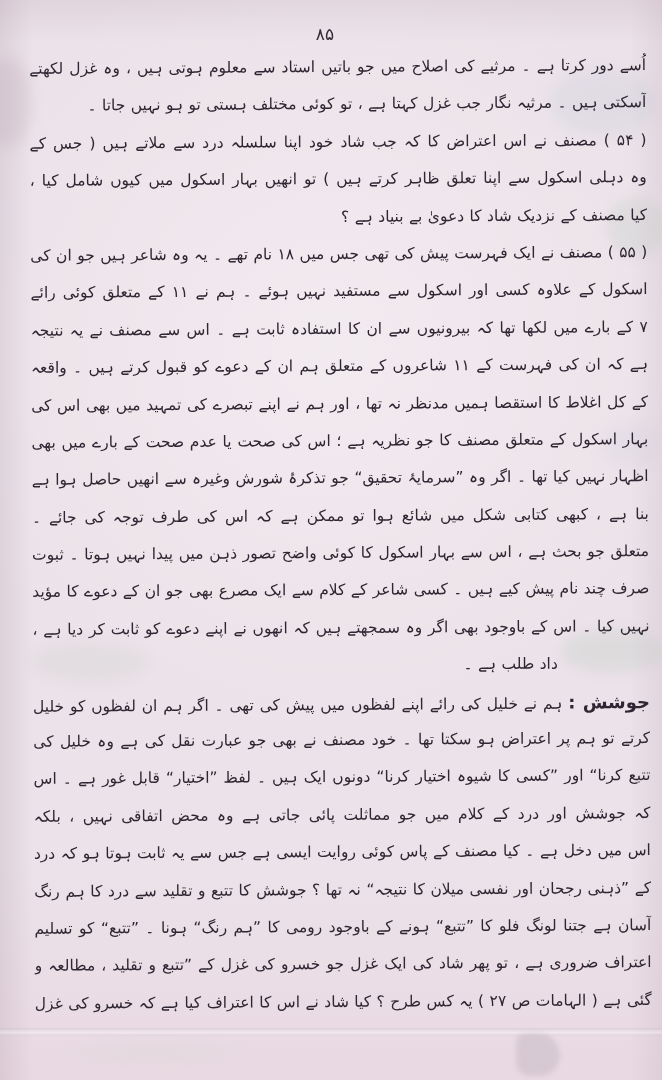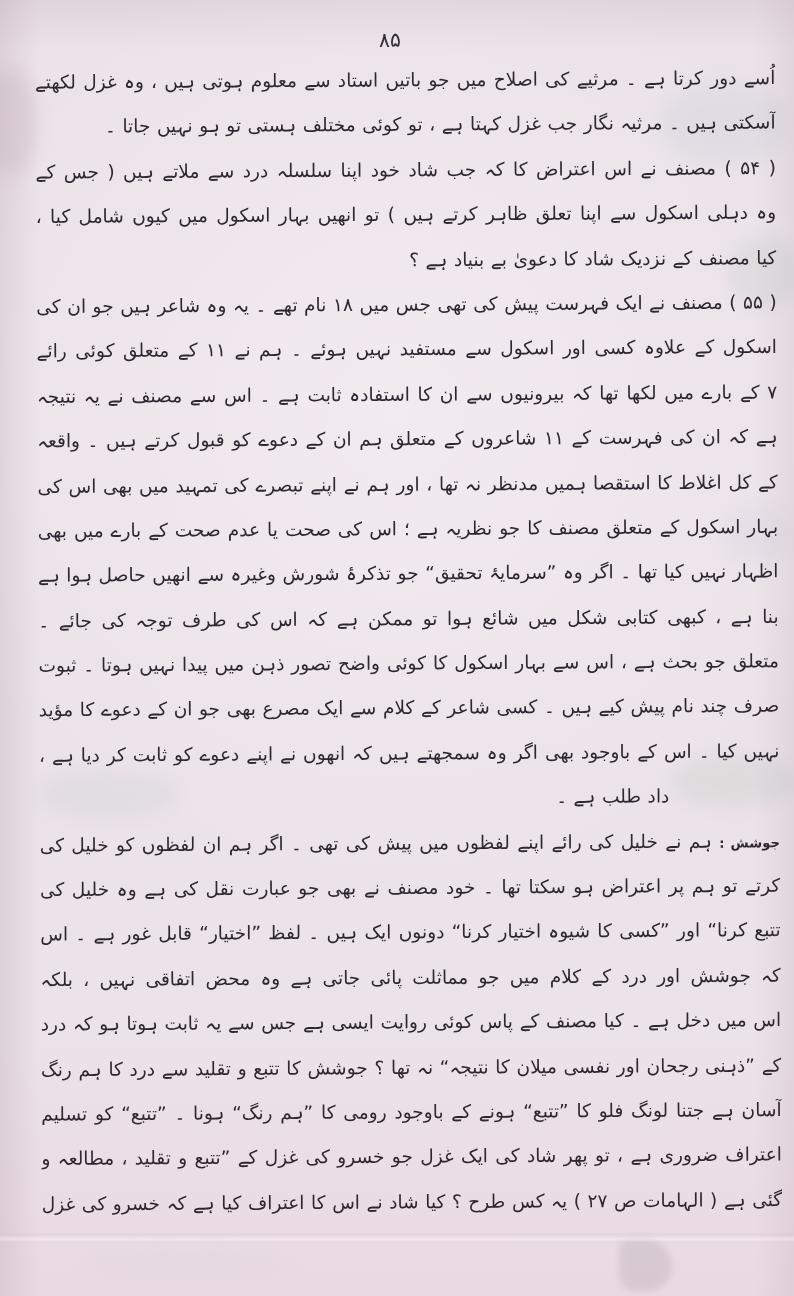--- a/index.html
+++ b/index.html
@@ -26,21 +26,21 @@
     direction:rtl;unicode-bidi:embed;
     color:#2e2733;font-size:15.5px;
   }
   .line{
     height:37.4px;line-height:37.4px;overflow:hidden;
     text-align:justify;text-align-last:justify;
     word-spacing:0.5px;
   }
   .line.short{text-align:right;text-align-last:right;}
   .line.indent{padding-left:0;padding-right:92px;}
-  .catchword{font-weight:bold;font-size:11px;}
+  .catchword{font-weight:bold;font-size:18px;}
   .mark{position:absolute;pointer-events:none;border-radius:50%;}
   .g1{left:548px;top:68px;width:108px;height:70px;background:#9fb6c6;opacity:0.14;filter:blur(7px);}
   .g2{left:606px;top:196px;width:60px;height:62px;background:#9cb8a6;opacity:0.16;filter:blur(6px);}
   .g3{left:-14px;top:58px;width:46px;height:90px;background:#b39cab;opacity:0.22;filter:blur(7px);}
   .g4{left:560px;top:628px;width:104px;height:46px;background:#9cbda8;opacity:0.17;filter:blur(6px);}
   .g5{left:30px;top:642px;width:120px;height:40px;background:#a3bdae;opacity:0.13;filter:blur(7px);}
   .g6{left:516px;top:1032px;width:44px;height:44px;background:#8e8694;opacity:0.20;filter:blur(2.5px);border-radius:30% 70% 60% 40%;}
   .g7{left:600px;top:420px;width:60px;height:50px;background:#aab4c9;opacity:0.10;filter:blur(7px);}
   .g8{left:70px;top:1042px;width:170px;height:22px;background:#b9d0c2;opacity:0.10;filter:blur(6px);}
   .crease{

